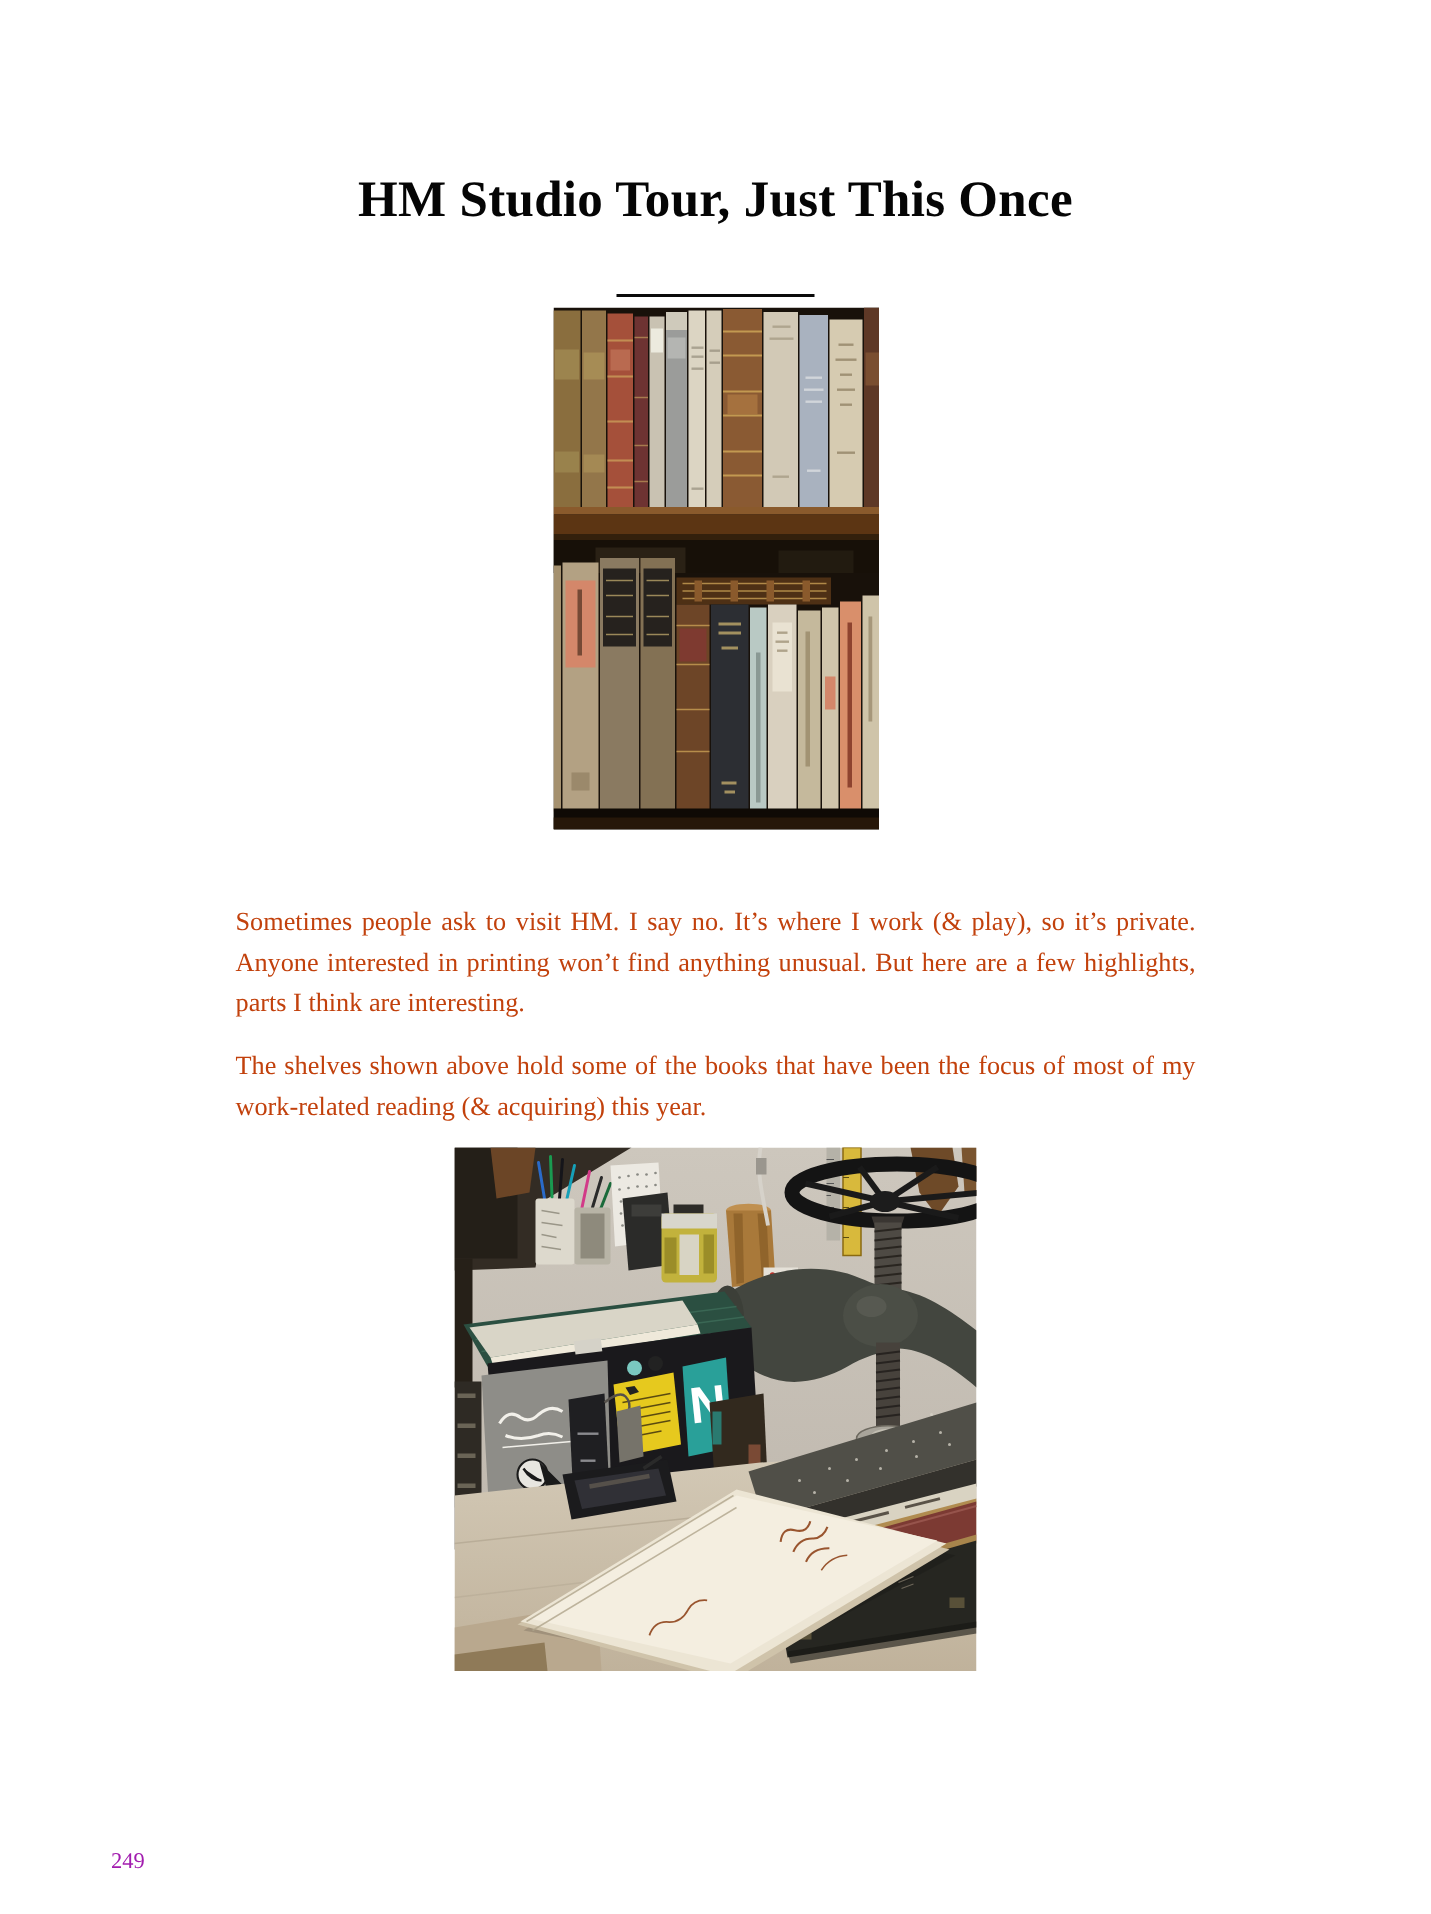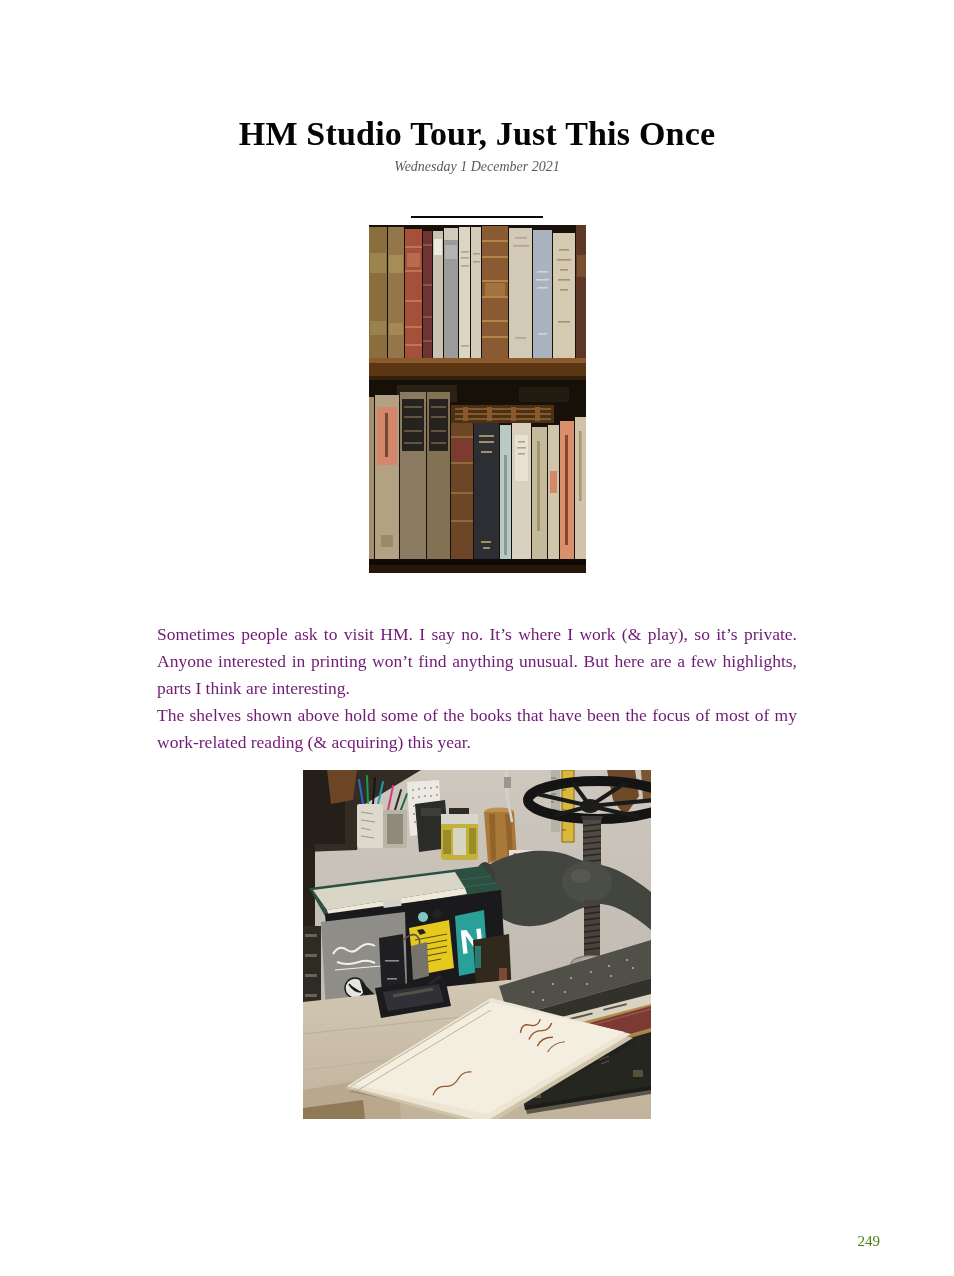--- a/index.html
+++ b/index.html
@@ -28,36 +28,35 @@
     margin:40px auto 0 auto;
   }
   figure{margin:0;padding:0;}
   .fig-shelf{width:217px;height:348px;margin:7px auto 0 auto;}
   .fig-studio{width:348px;height:349px;margin:14px auto 0 auto;}
   .fig-shelf svg,.fig-studio svg{display:block;width:100%;height:100%;}
   .content{width:640px;margin:48px auto 0 auto;}
   .content p{
     margin:0;
     font-size:17.5px;line-height:27px;
-    color:#701a75;text-align:justify;
+    color:#c2410c;text-align:justify;
   }
-  .content p + p{}
+  .content p + p{margin-top:15px;}
   .page-number{
     position:absolute;left:0;bottom:26px;width:100%;
-    text-align:right;font-size:15px;color:#4d7c0f;
+    text-align:left;font-size:15px;color:#a21caf;
   }
 </style>
 </head>
 <body>
 
 <div class="page">
 
   <header class="page-header">
     <h1 class="page-title">HM Studio Tour, Just This Once</h1>
-    <div class="page-date">Wednesday 1 December 2021</div>
   </header>
 
   <div class="divider"></div>
 
   <figure class="fig-shelf">
     <svg viewBox="0 0 217 348" preserveAspectRatio="none">
       <rect x="0" y="0" width="217" height="348" fill="#18110a"></rect>
 
       <rect x="0" y="2" width="18" height="131" fill="#8a6e3e"></rect>
       <rect x="1" y="28" width="16" height="20" fill="#a08a52" opacity=".8"></rect>

